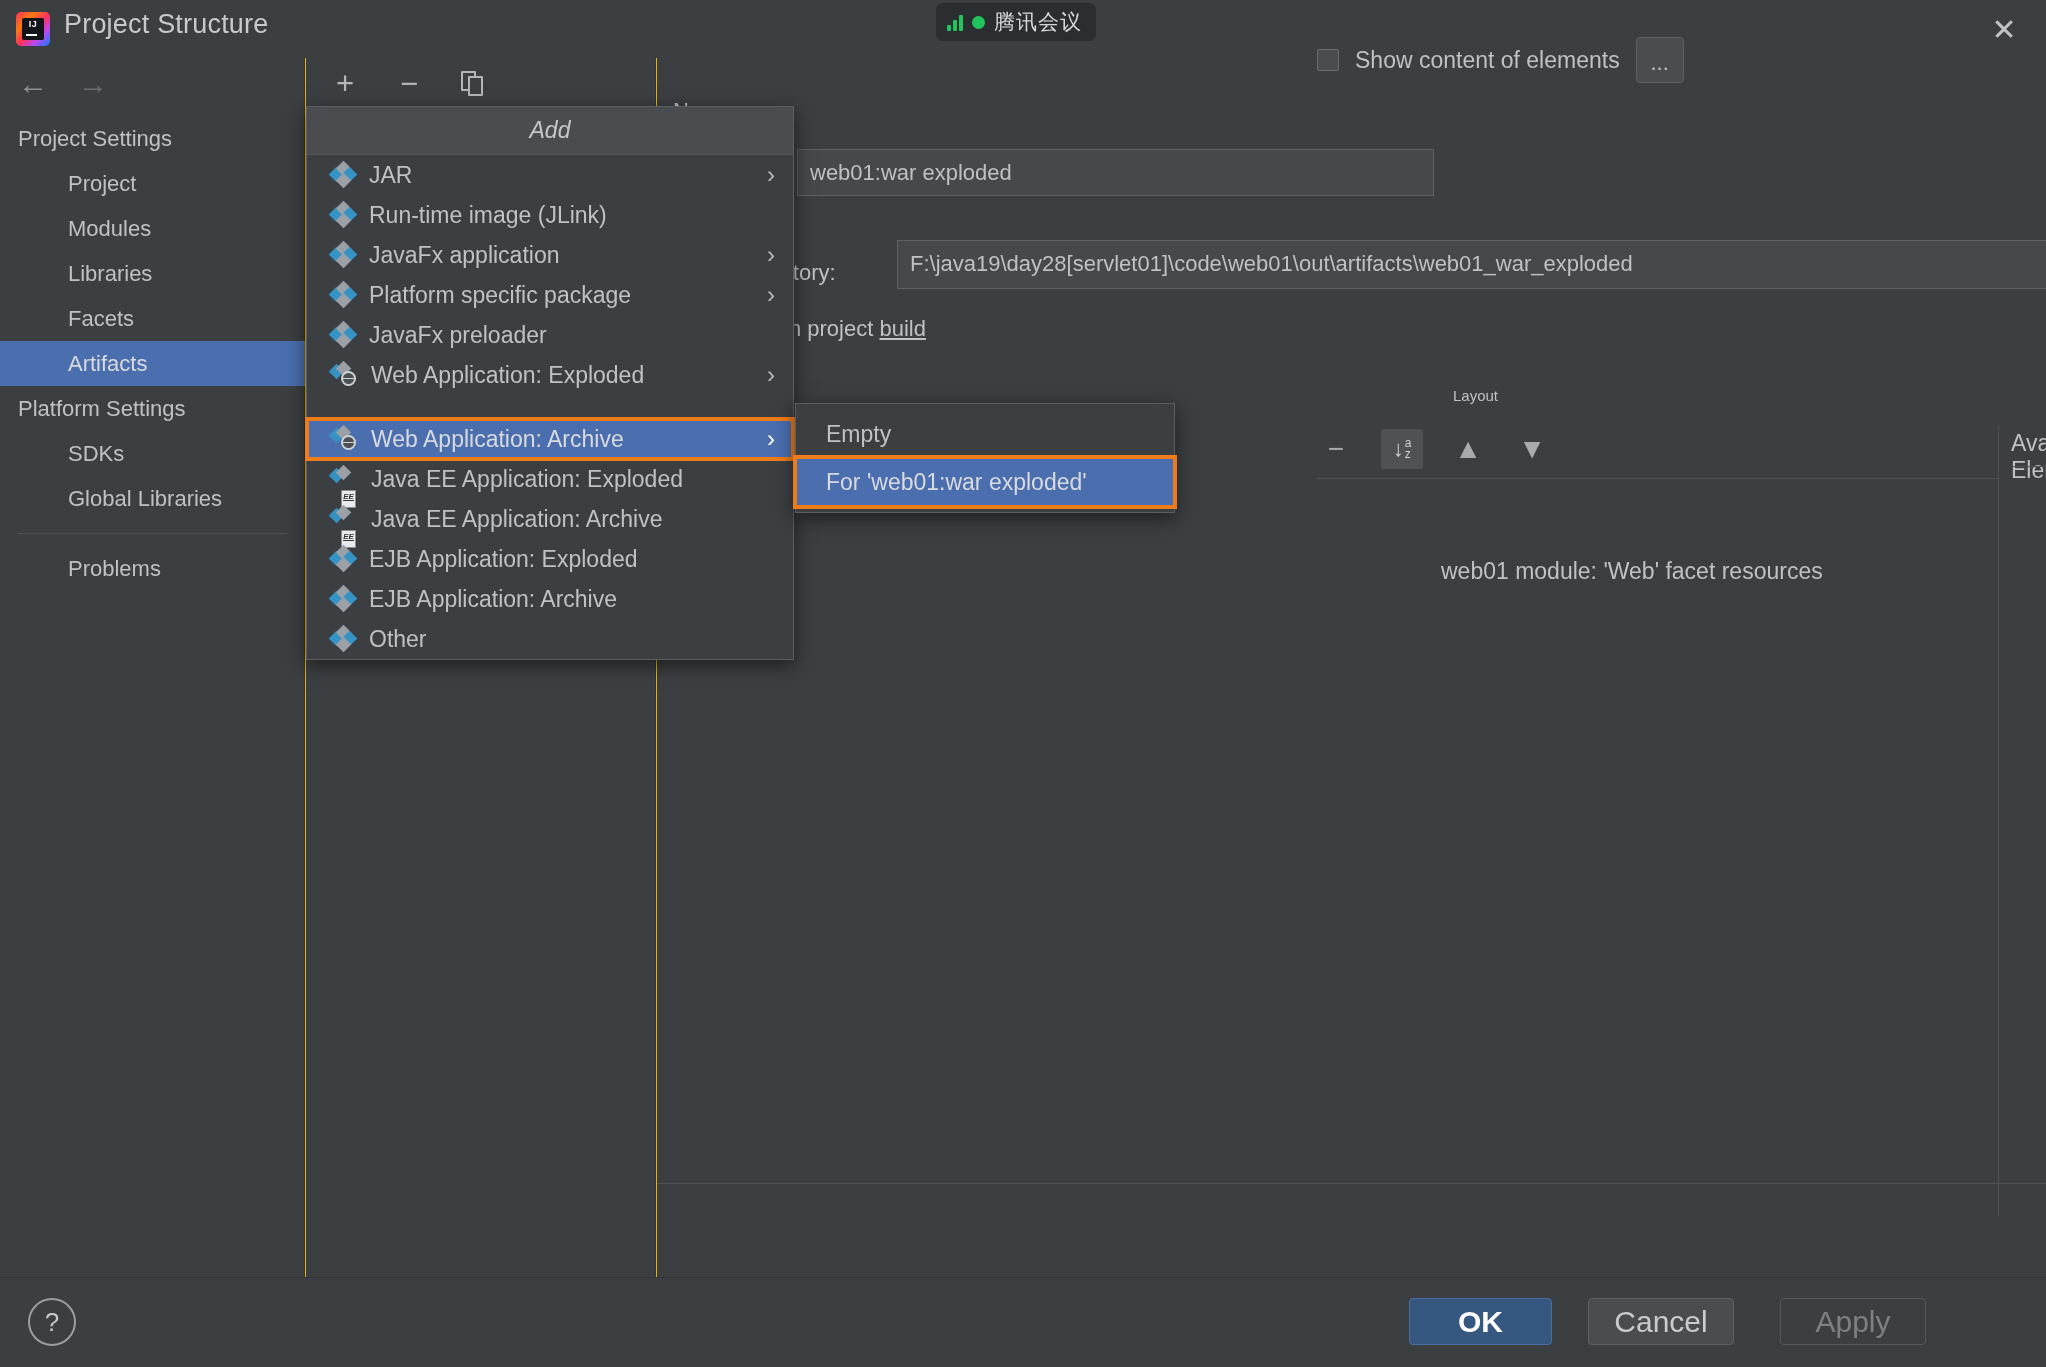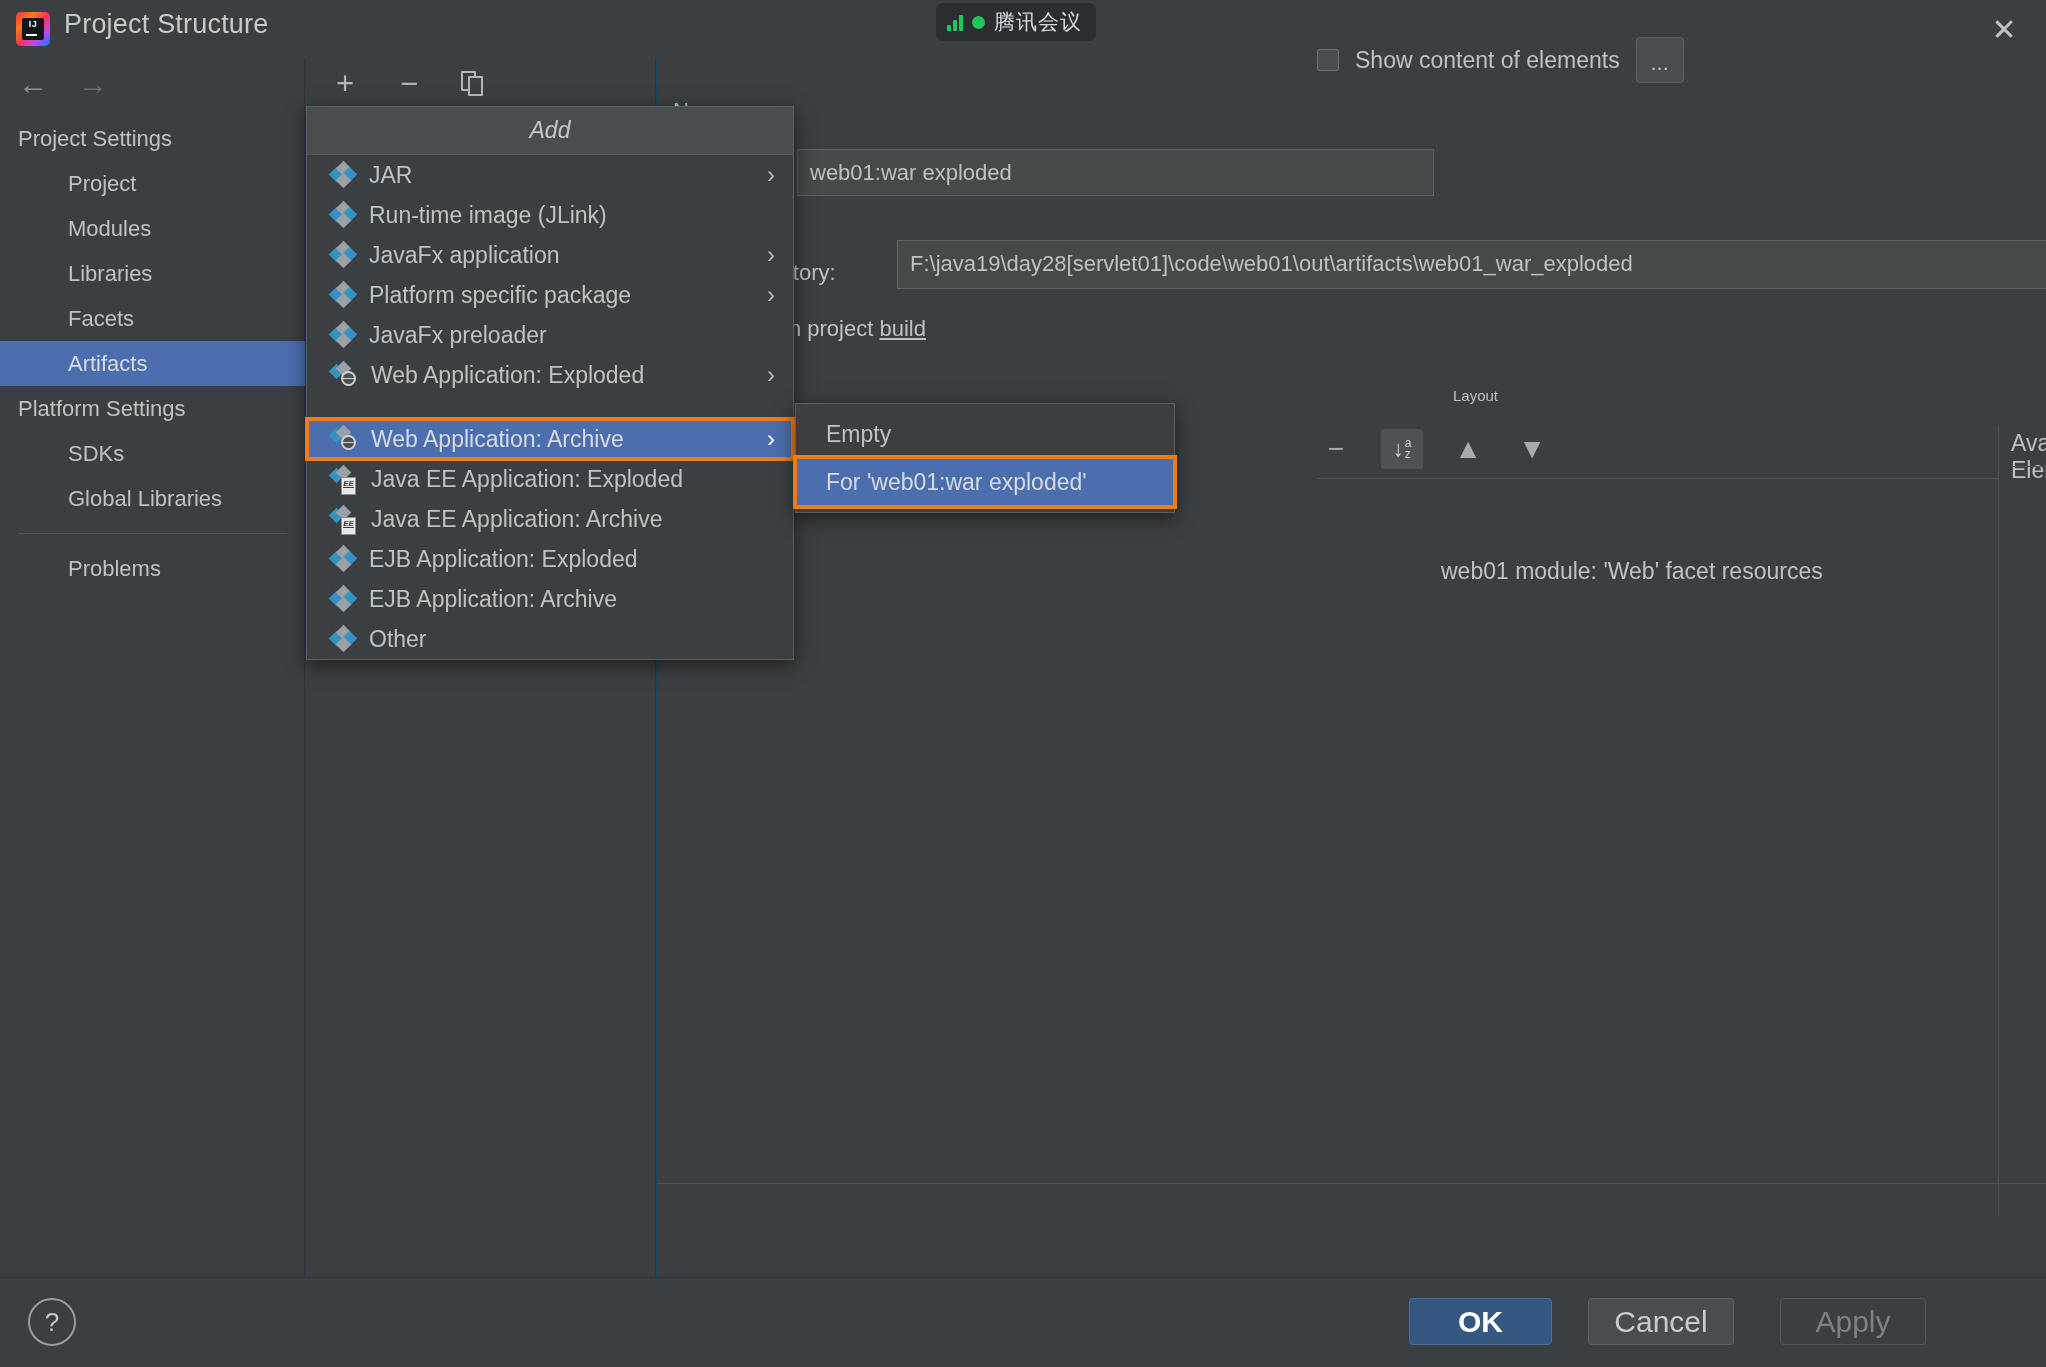--- a/index.html
+++ b/index.html
@@ -5,21 +5,21 @@
   * { box-sizing: border-box; margin: 0; padding: 0; }
   html, body {
     width: 2046px; height: 1367px;
     background: #3c3f41;
     font-family: "Liberation Sans", sans-serif;
     overflow: hidden;
   }
   .app {
     position: relative;
     width: 2046px; height: 1367px;
-    background: #0c4a6e;
+    background: #eab308;
     color: #bbbbbb;
   }
 
   
   .titlebar {
     position: absolute; left: 0; top: 0;
     width: 2046px; height: 58px;
     background: #3c3f41;
     display: flex; align-items: center;
   }
@@ -401,21 +401,21 @@
   .ic-jee { width: 26px; height: 24px; }
   .ic-jee i.d1 {
     position: absolute; left: 0; top: 3px; width: 11px; height: 11px;
     transform: rotate(45deg); background: #3592c4;
   }
   .ic-jee i.d2 {
     position: absolute; left: 7px; top: 0px; width: 11px; height: 11px;
     transform: rotate(45deg); background: #9aa0a6;
   }
   .ic-jee i.badge {
-    position: absolute; left: 10px; top: 10px;
+    position: absolute; left: 10px; top: 23px;
     width: 15px; height: 18px;
     background: #e8eaec; border: 1px solid #8a8d8f;
     color: #34373a; font-size: 8px; line-height: 11px;
     text-align: center; font-weight: bold; text-decoration: underline;
   }
 
   .ic-copy { width: 24px; height: 26px; position: relative; }
   .ic-copy .back {
     position: absolute; left: 0; top: 0; width: 15px; height: 20px;
     border: 2px solid #b4b7b9; border-radius: 1px;

